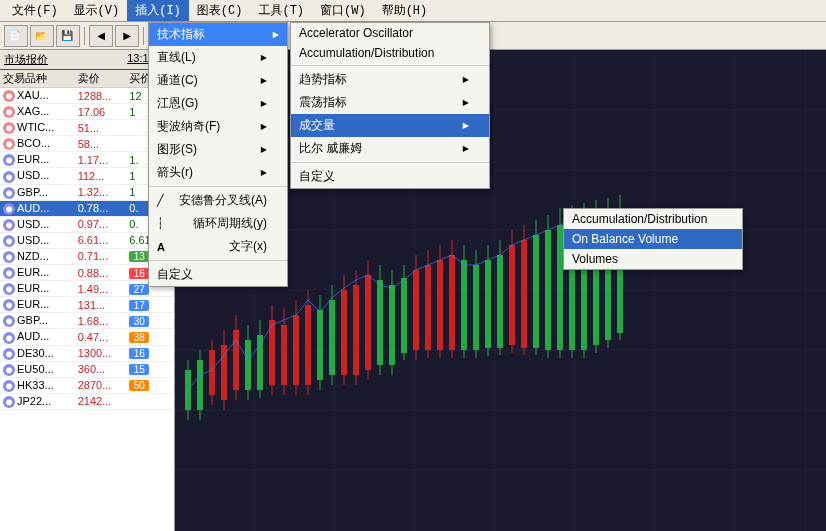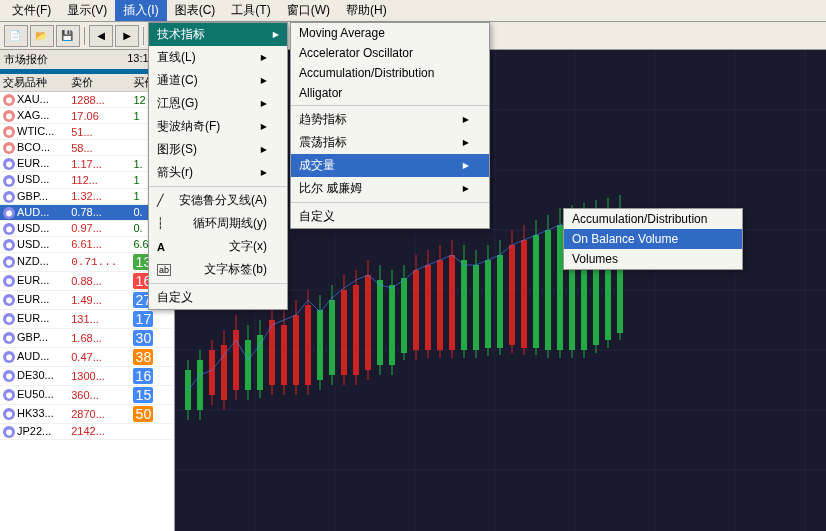--- a/index.html
+++ b/index.html
@@ -14,20 +14,21 @@
     }
 
     
     .menubar {
       display: flex;
       background: #f0ece4;
       border-bottom: 1px solid #999;
       height: 22px;
       align-items: center;
       padding: 0 4px;
+      font-family: Liberation Mono, monospace;
     }
     .menubar-item {
       padding: 2px 8px;
       cursor: pointer;
       white-space: nowrap;
       font-size: 12px;
       color: #000;
     }
     .menubar-item:hover, .menubar-item.active {
       background: #316ac5;
@@ -76,23 +77,24 @@
     .left-panel {
       width: 175px;
       background: #fff;
       border-right: 1px solid #999;
       overflow: hidden;
     }
     .market-header {
       background: #e8e4dc;
       padding: 2px 4px;
       font-size: 11px;
-      border-bottom: 5px solid #0369a1;
+      border-bottom: 1px solid #0369a1;
       display: flex;
       justify-content: space-between;
+      text-decoration: underline;
     }
     .market-table {
       width: 100%;
       border-collapse: collapse;
     }
     .market-table th {
       background: #e8e4dc;
       border-bottom: 1px solid #ccc;
       padding: 1px 3px;
       text-align: left;
@@ -121,21 +123,21 @@
       font-size: 8px;
       text-align: center;
       line-height: 12px;
       color: #fff;
     }
     .badge {
       display: inline-block;
       min-width: 20px;
       padding: 0 2px;
       text-align: center;
-      font-size: 14px;
+      font-size: 10px;
       border-radius: 2px;
     }
     .badge-red { background: #ff4444; color: #fff; }
     .badge-green { background: #44aa44; color: #fff; }
     .badge-blue { background: #4488ff; color: #fff; }
     .badge-orange { background: #ff8800; color: #fff; }
 
     
     .right-panel {
       flex: 1;
@@ -202,21 +204,21 @@
       z-index: 102;
       min-width: 180px;
     }
     .menu-level3 .menu-item.selected {
       background: #316ac5;
       color: #fff;
     }
 
     
     .menu-title-bar {
-      background: #0f766e;
+      background: #3b82f6;
       color: #fff;
       padding: 3px 8px;
       font-size: 12px;
       display: flex;
       justify-content: space-between;
       align-items: center;
     }
 
     
     .chart-svg {
@@ -322,21 +324,21 @@
             <td style="color: rgb(204, 34, 34);">0.97...</td>
             <td style="color: rgb(0, 102, 0);">0.</td>
           </tr>
           <tr class="market-row">
             <td><span class="symbol-icon" style="background: rgb(136, 136, 238); font-size: 6px;">⬤</span>USD...</td>
             <td style="color: rgb(204, 34, 34);">6.61...</td>
             <td style="color: rgb(0, 102, 0);">6.61...</td>
           </tr>
           <tr class="market-row">
             <td><span class="symbol-icon" style="background: rgb(136, 136, 238); font-size: 6px;">⬤</span>NZD...</td>
-            <td style="color: rgb(204, 34, 34); font-family: Liberation Mono, monospace;">0.71...</td>
+            <td style="color: rgb(204, 34, 34);">0.71...</td>
             <td><span class="badge badge-green">13</span></td>
           </tr>
           <tr class="market-row">
             <td><span class="symbol-icon" style="background: rgb(136, 136, 238); font-size: 6px;">⬤</span>EUR...</td>
             <td style="color: rgb(204, 34, 34);">0.88...</td>
             <td><span class="badge badge-red">16</span></td>
           </tr>
           <tr class="market-row">
             <td><span class="symbol-icon" style="background: rgb(136, 136, 238); font-size: 6px;">⬤</span>EUR...</td>
             <td style="color: rgb(204, 34, 34);">1.49...</td>
@@ -518,42 +520,32 @@
     <span>安德鲁分叉线(A)</span>
   </div>
   <div class="menu-item" style="display:flex; align-items:center;">
     <span style="margin-right:4px; font-size:11px;">┆</span>
     <span>循环周期线(y)</span>
   </div>
   <div class="menu-item" style="display:flex; align-items:center;">
     <span style="margin-right:4px; font-size:11px; font-weight:bold;">A</span>
     <span>文字(x)</span>
   </div>
-  <div class="menu-item" style="display:flex; align-items:center;">
-    <span style="margin-right:4px; font-size:9px; border:1px solid #666; padding: 0 1px;">ab</span>
-    <span>文字标签(b)</span>
-  </div>
   <div class="menu-separator"></div>
   <div class="menu-item">
     <span>自定义</span>
   </div>
 </div>
 
 <div class="menu-level2" style="top: 22px; left: 290px;">
   <div class="menu-item">
-    <span>Moving Average</span>
-  </div>
-  <div class="menu-item">
     <span>Accelerator Oscillator</span>
   </div>
   <div class="menu-item">
     <span>Accumulation/Distribution</span>
-  </div>
-  <div class="menu-item">
-    <span>Alligator</span>
   </div>
   <div class="menu-separator"></div>
   <div class="menu-item">
     <span>趋势指标</span>
     <span class="menu-arrow">▶</span>
   </div>
   <div class="menu-item">
     <span>震荡指标</span>
     <span class="menu-arrow">▶</span>
   </div>

